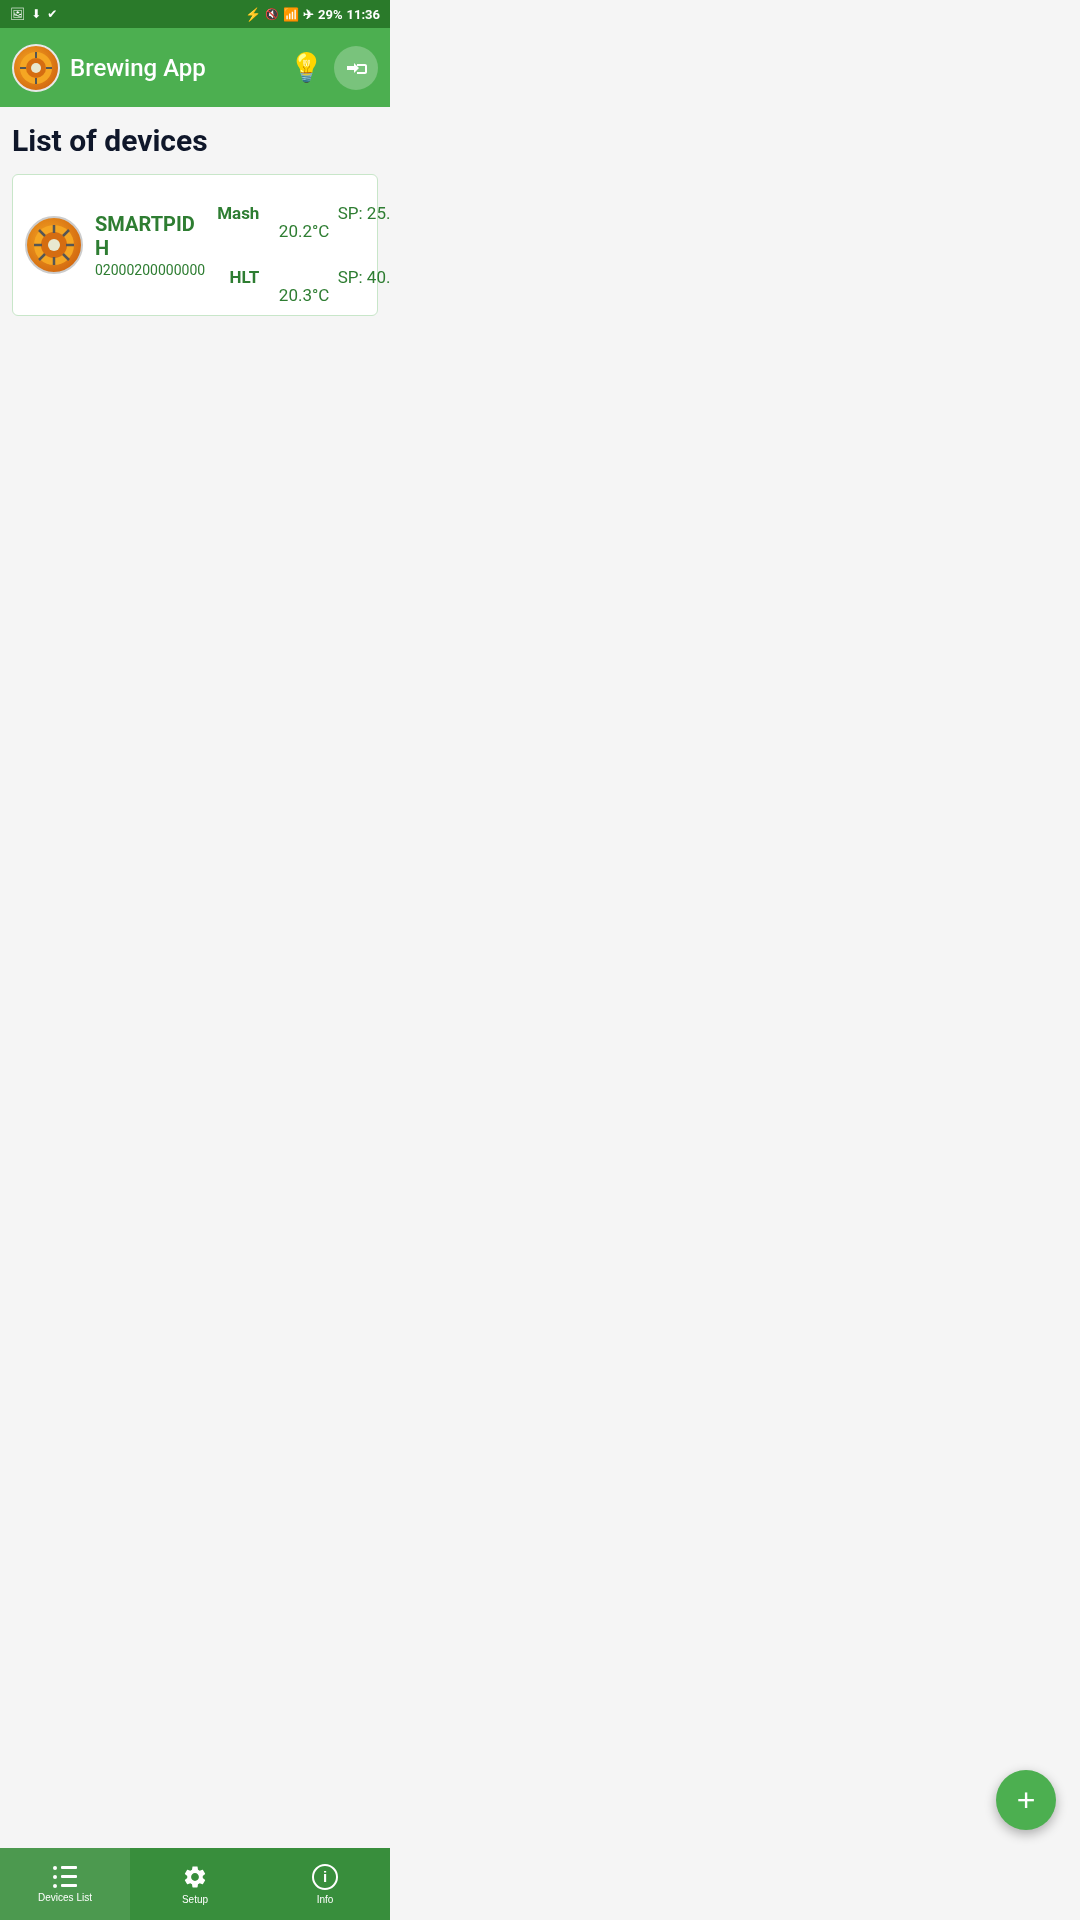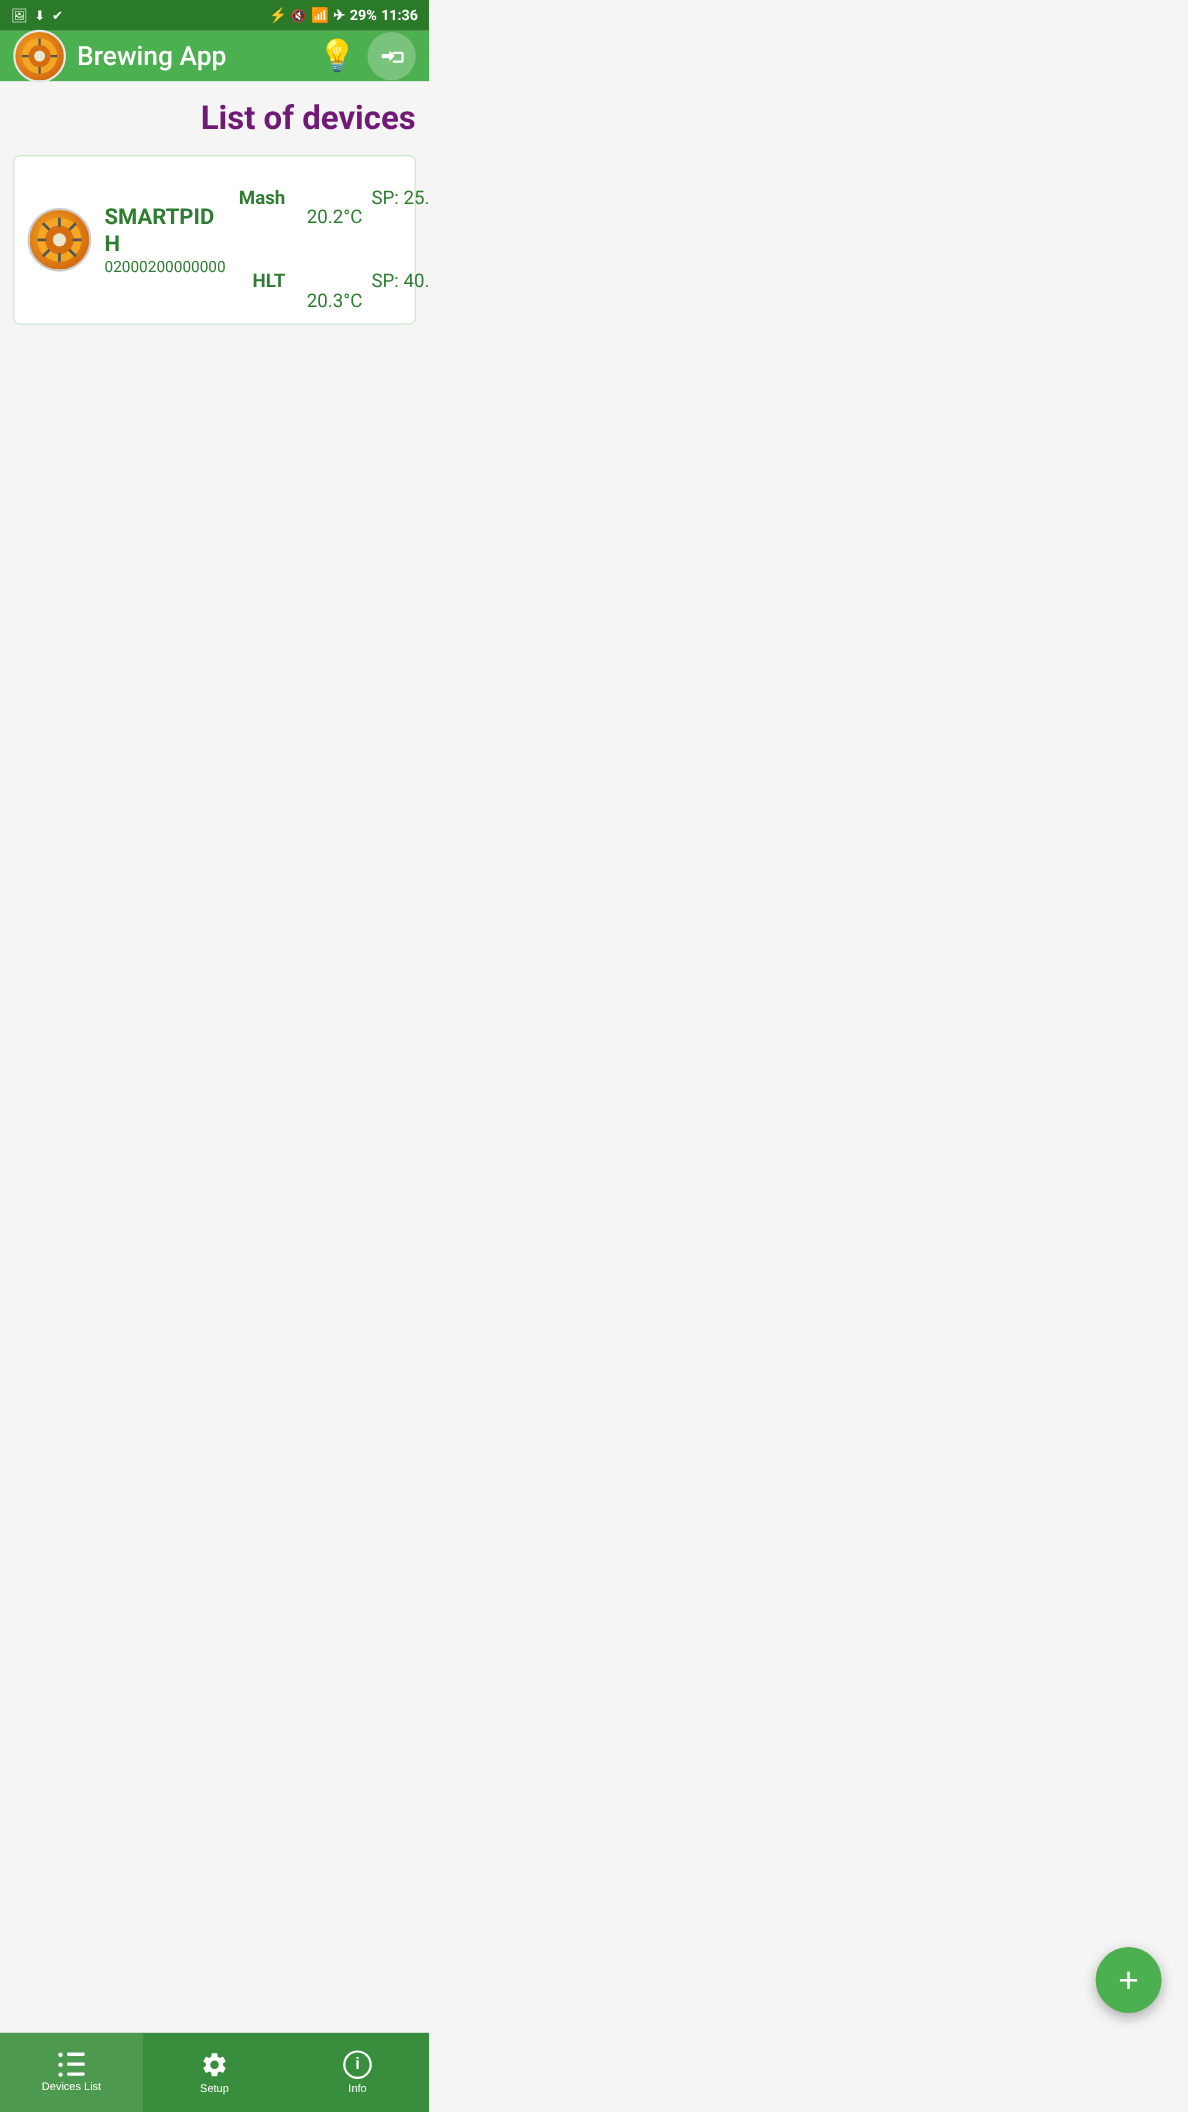--- a/index.html
+++ b/index.html
@@ -34,21 +34,21 @@
       display: flex;
       gap: 4px;
       align-items: center;
       font-weight: bold;
       font-size: 13px;
     }
 
     
     .app-bar {
       background: #4caf50;
-      height: 46px;
+      height: 79px;
       display: flex;
       align-items: center;
       padding: 0 12px;
       justify-content: space-between;
     }
     .app-bar-left {
       display: flex;
       align-items: center;
       gap: 10px;
     }
@@ -95,25 +95,24 @@
     }
 
     
     .page-content {
       padding: 16px 12px;
       background: #f5f5f5;
       min-height: 680px;
     }
 
     .page-title {
-      color: #701a75;
+      color: #0f172a;
       font-size: 30px;
       font-weight: bold;
       margin-bottom: 16px;
-      text-align: right;
     }
 
     
     .device-card {
       background: white;
       border: 1.5px solid #c8e6c9;
       border-radius: 6px;
       display: flex;
       align-items: center;
       padding: 10px 12px;
@@ -141,21 +140,21 @@
       font-weight: bold;
     }
     .device-id {
       color: #2e7d32;
       font-size: 14px;
       margin-top: 2px;
     }
     .device-readings {
       display: flex;
       flex-direction: column;
-      gap: 20px;
+      gap: 8px;
       text-align: right;
     }
     .reading-row {
       display: flex;
       align-items: center;
       gap: 8px;
       justify-content: flex-end;
     }
     .reading-label {
       color: #2e7d32;

